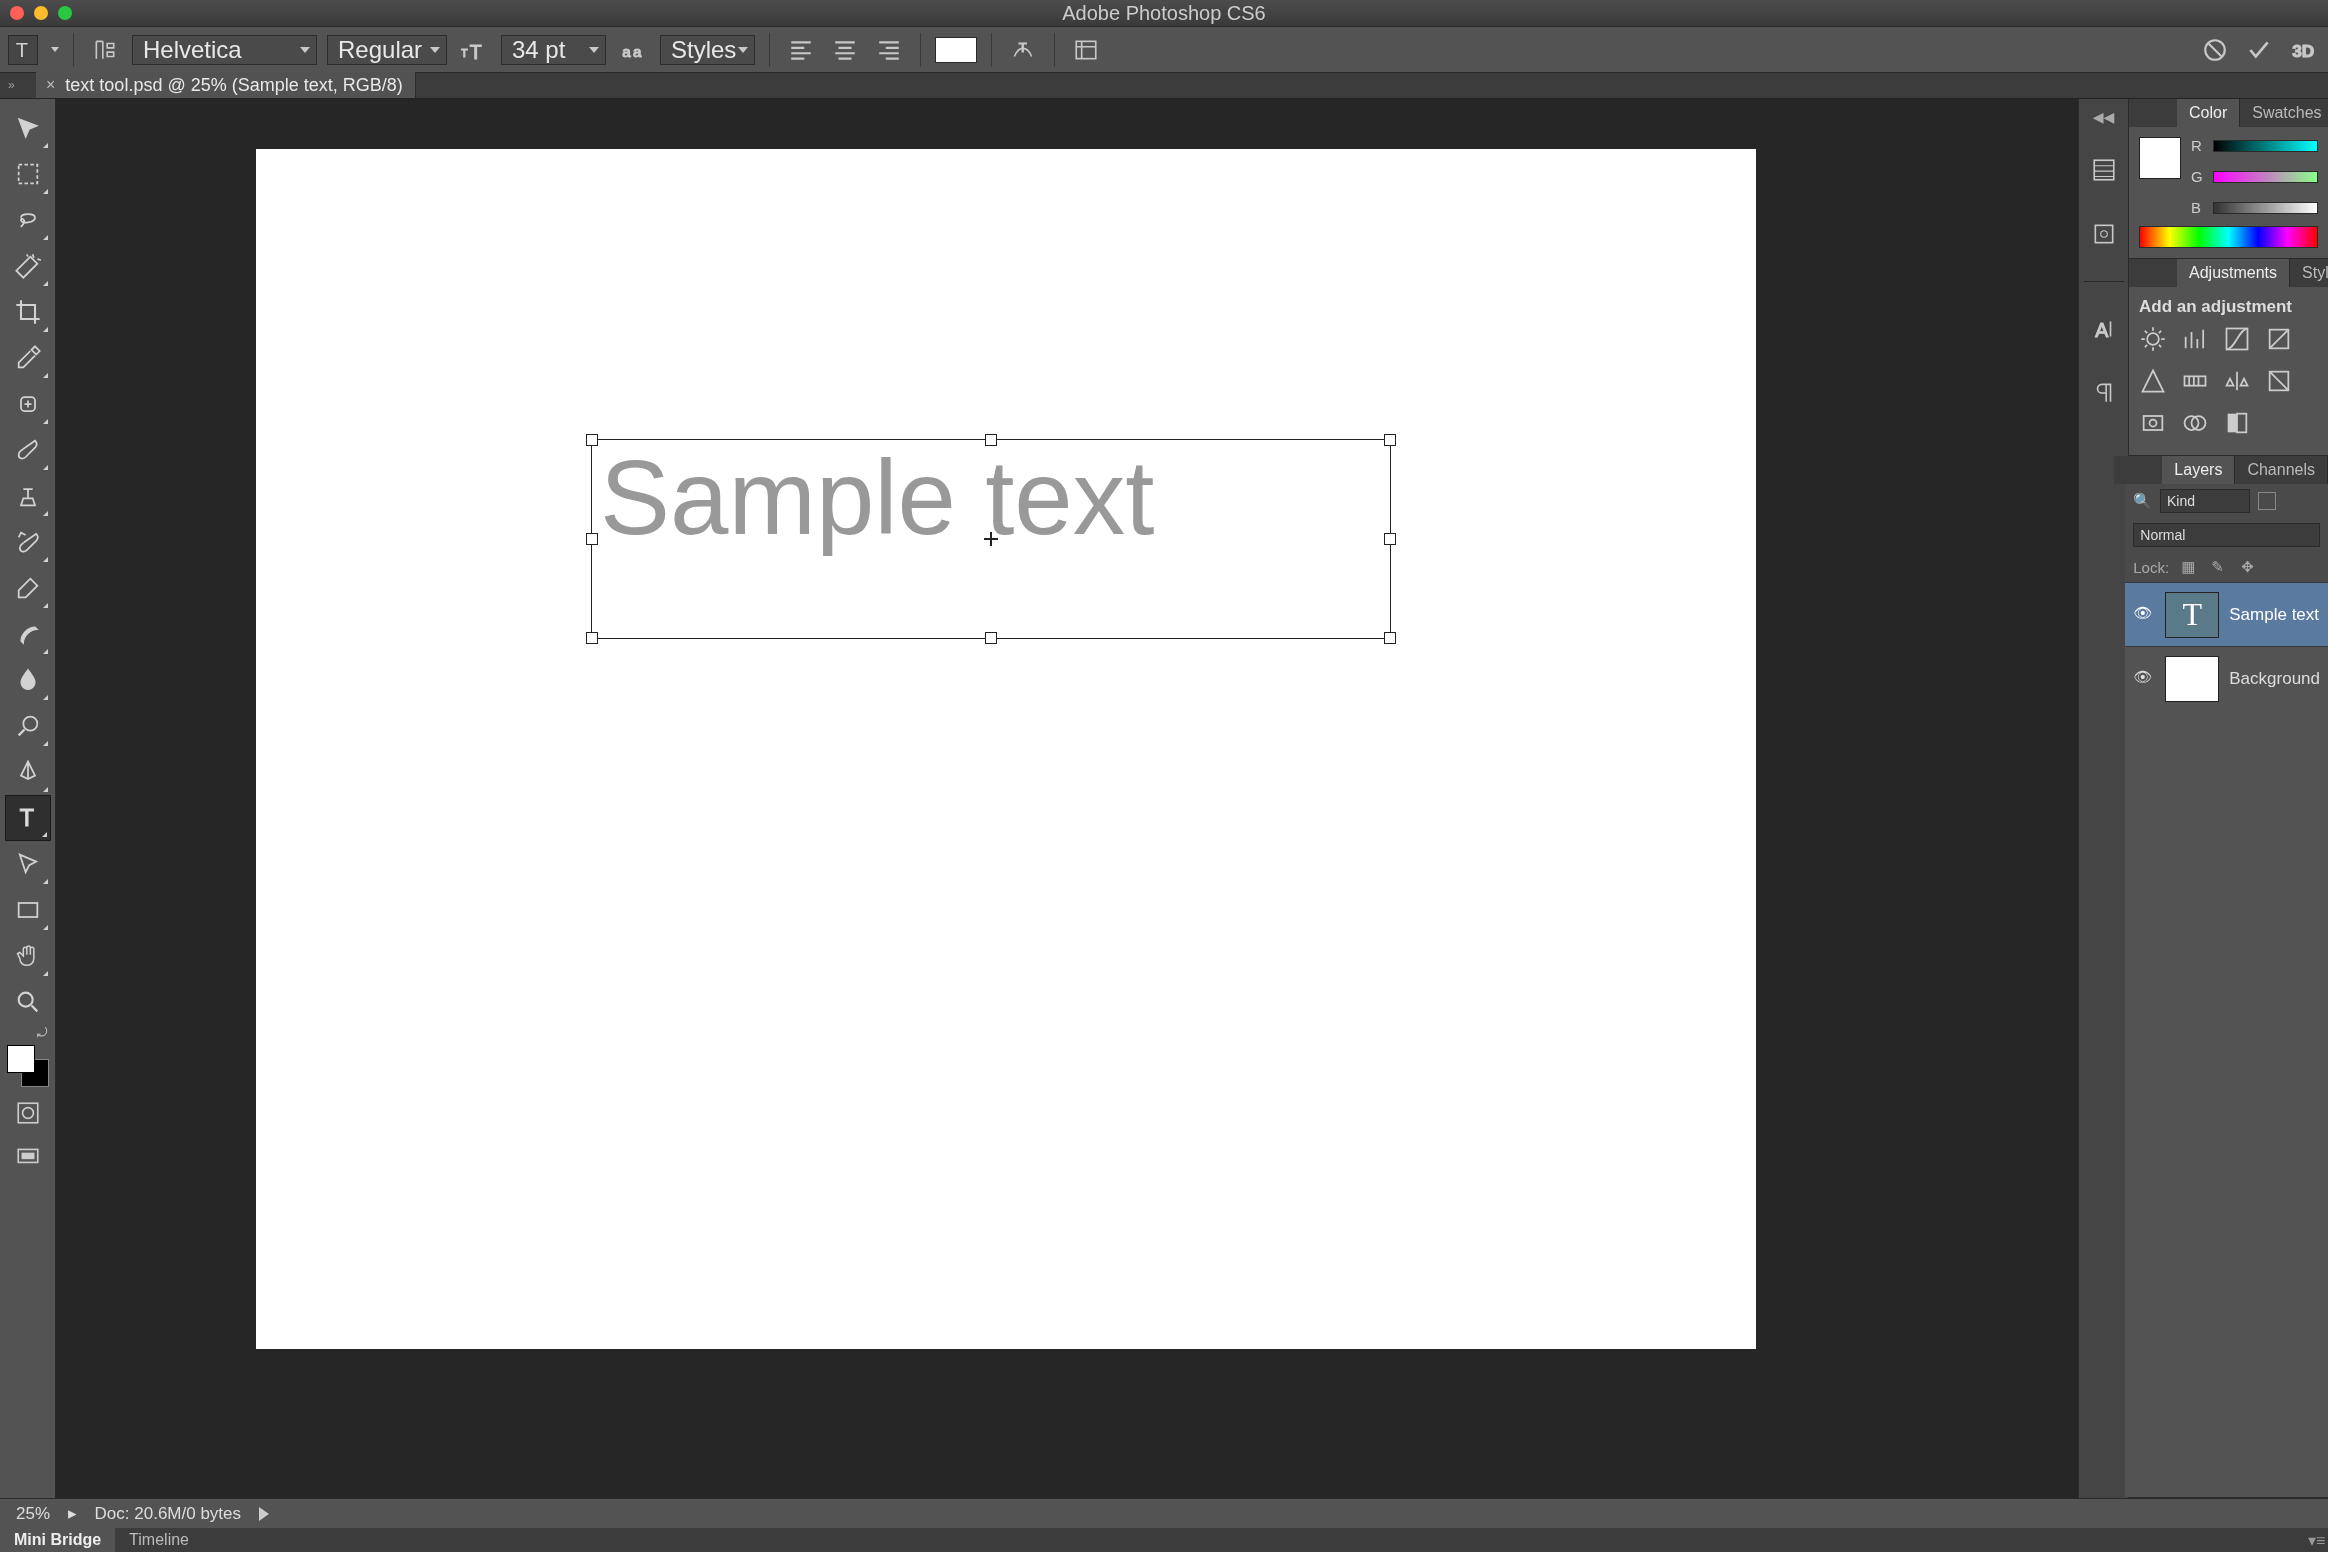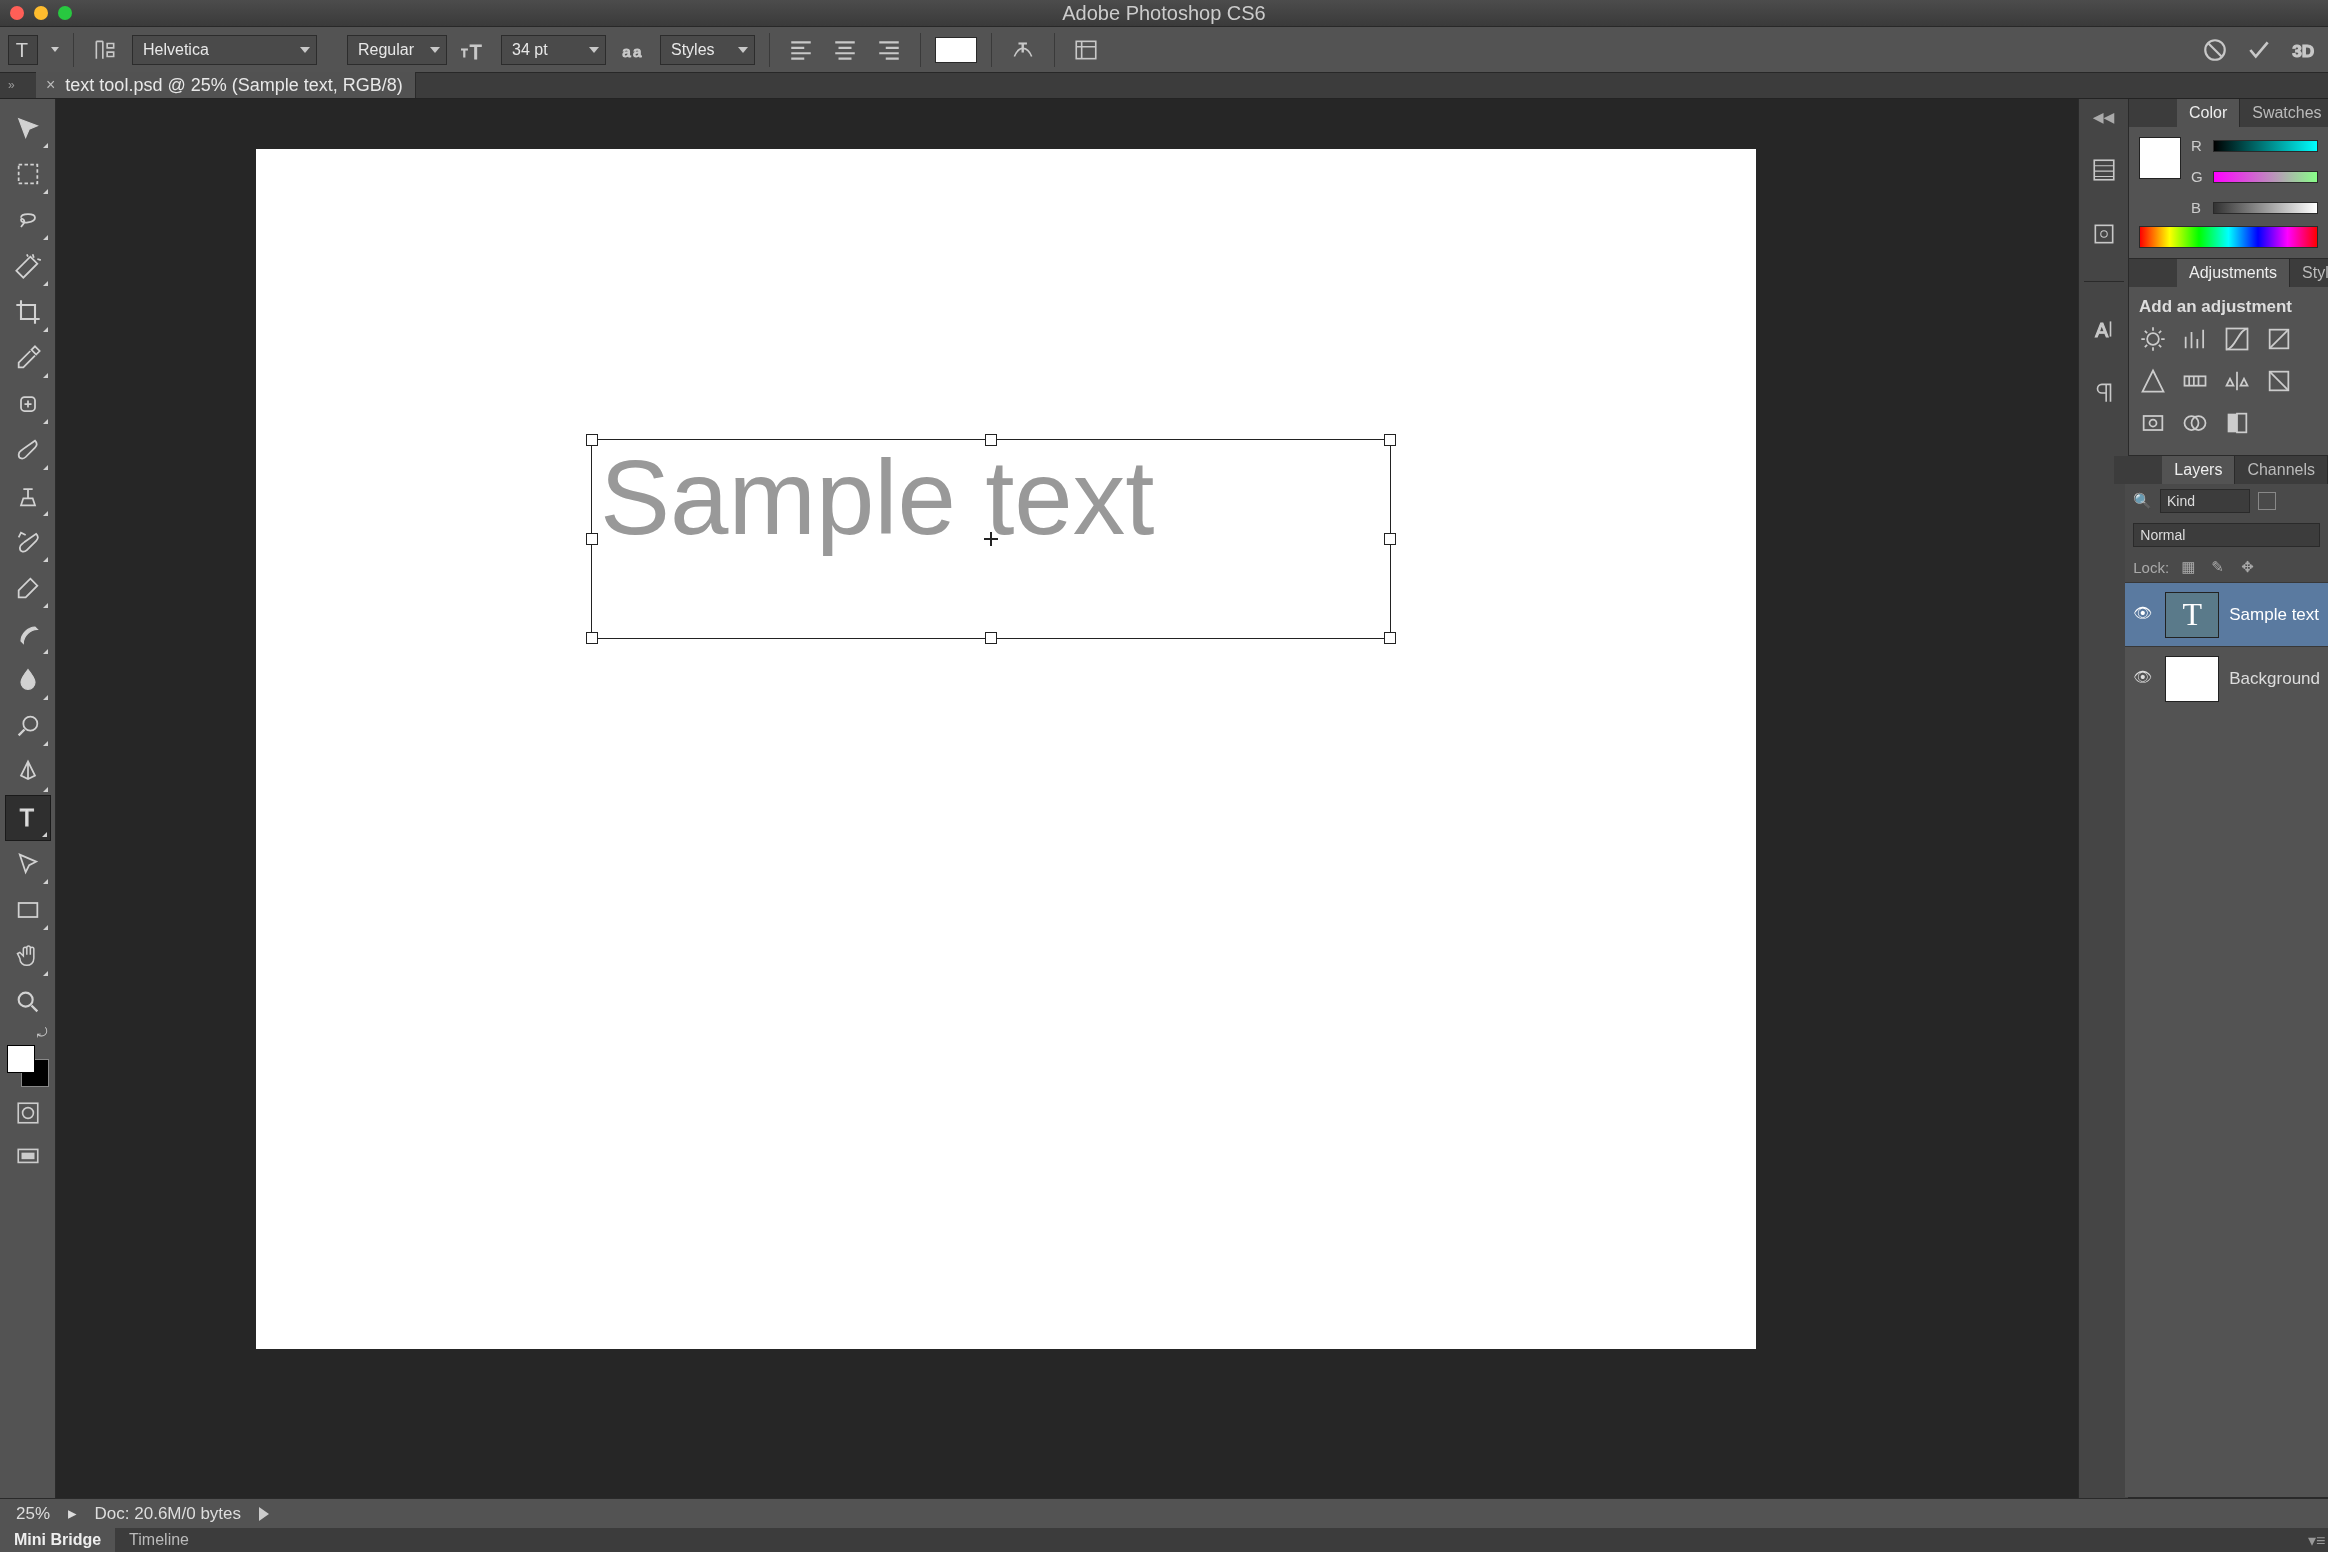--- a/index.html
+++ b/index.html
@@ -12,23 +12,23 @@
 .tl.red{background:#ff5f57;} .tl.yel{background:#febc2e;} .tl.grn{background:#28c840;}
 .titlebar .title { position:absolute; left:50%; transform:translateX(-50%); color:#ccc; font-size:20px; }
 
 
 .optbar { height:47px; background:#535353; border-top:1px solid #282828; border-bottom:1px solid #282828; display:flex; align-items:center; gap:10px; padding:0 8px; }
 .optbar .sep { width:1px; height:34px; background:#3a3a3a; margin:0 4px; }
 .tool-prev { width:30px; height:30px; border:1px solid #2a2a2a; background:#454545; display:flex; align-items:center; justify-content:center; position:relative;}
 .tool-prev svg{width:22px;height:22px;}
 .caret{ width:0;height:0;border-left:4px solid transparent;border-right:4px solid transparent;border-top:5px solid #ccc; margin-left:3px;}
 .orient{width:30px;height:30px;display:flex;align-items:center;justify-content:center;}
-.dd { height:30px; background:#4a4a4a; border:1px solid #2c2c2c; display:flex; align-items:center; padding:0 22px 0 10px; color:#e8e8e8; font-size:16px; position:relative; }
+.dd { height:30px; background:#4a4a4a; border:1px solid #2c2c2c; display:flex; align-items:center; padding:0 22px 0 10px; color:#e8e8e8; font-size:24px; position:relative; }
 .dd .dd-arrow{position:absolute;right:6px;top:50%;transform:translateY(-50%);width:0;height:0;border-left:5px solid transparent;border-right:5px solid transparent;border-top:6px solid #c8c8c8;}
-.dd.font{width:185px;} .dd.style{width:100px;margin-left:20px;} .dd.size{width:105px;} .dd.aa{width:95px;}
+.dd.font{width:185px;} .dd.style{width:120px;} .dd.size{width:105px;} .dd.aa{width:95px;}
 .iconbtn{ width:34px; height:30px; display:flex; align-items:center; justify-content:center; }
 .iconbtn svg{width:26px;height:26px;fill:#c8c8c8;stroke:#c8c8c8;}
 .swatch{ width:42px; height:26px; background:#fff; border:1px solid #2a2a2a;}
 .spacer{flex:1;}
 
 
 .tabbar { height:26px; background:#3c3c3c; border-bottom:1px solid #232323; display:flex; align-items:flex-end; }
 .tabbar .arrow{width:20px;height:20px;margin:0 8px;color:#9a9a9a;font-size:12px;}
 .doctab{ height:26px; background:#525252; border-right:1px solid #2a2a2a; display:flex; align-items:center; padding:0 12px 0 10px; gap:10px; color:#e8e8e8; font-size:18px;}
 .doctab .x{color:#bbb;font-size:16px;}

